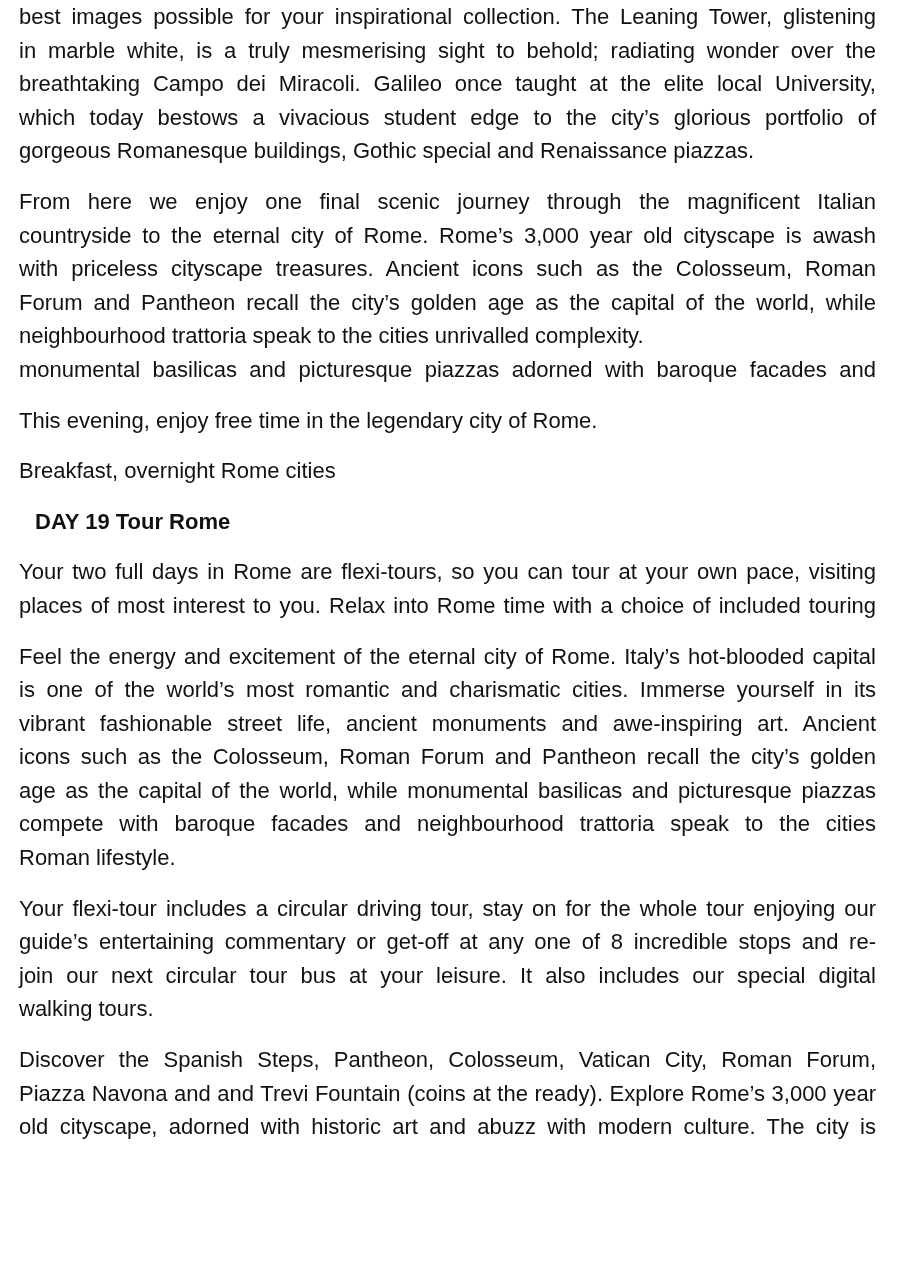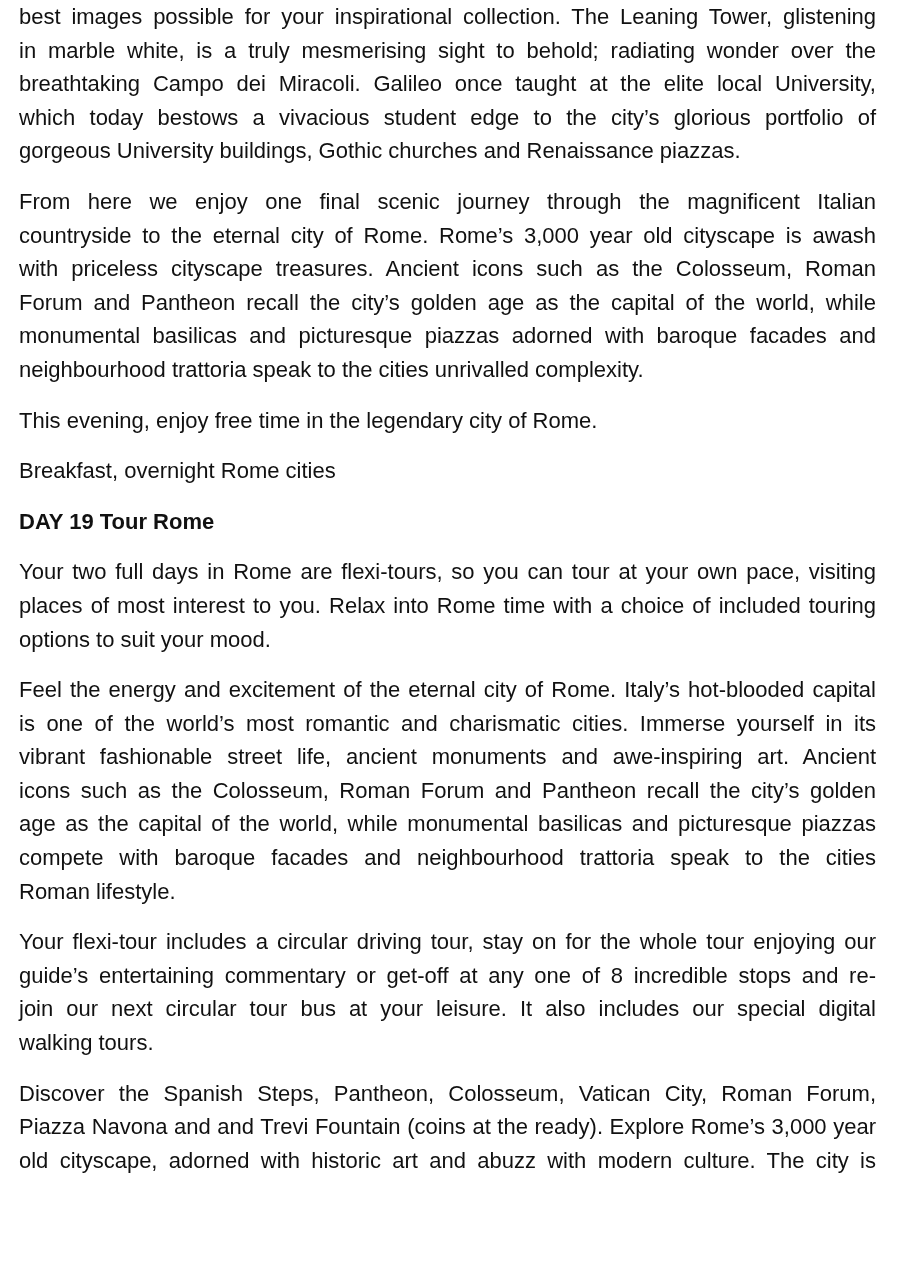--- a/index.html
+++ b/index.html
@@ -22,56 +22,56 @@
     background: #ffffff;
   }
   .block {
     font-size: 22px;
     line-height: 33.6px;
     margin: 0 0 17px 0;
     font-weight: 400;
   }
   .heading {
     font-weight: 700;
+    margin-left: 16px;
   }
   
   .ln {
     text-align: justify;
     text-align-last: justify;
   }
   .ln.last {
     text-align-last: left;
   }
 </style>
 </head>
 <body>
 
 <div class="page">
   <div class="block para">
       <div class="ln">best images possible for your inspirational collection. The Leaning Tower, glistening</div>
       <div class="ln">in marble white, is a truly mesmerising sight to behold; radiating wonder over the</div>
       <div class="ln">breathtaking Campo dei Miracoli. Galileo once taught at the elite local University,</div>
       <div class="ln">which today bestows a vivacious student edge to the city’s glorious portfolio of</div>
-      <div class="ln last">gorgeous University buildings, Gothic churches and Renaissance piazzas.</div>
+      <div class="ln last">gorgeous Romanesque buildings, Gothic special and Renaissance piazzas.</div>
     </div>
   <div class="block para">
       <div class="ln">From here we enjoy one final scenic journey through the magnificent Italian</div>
       <div class="ln">countryside to the eternal city of Rome. Rome’s 3,000 year old cityscape is awash</div>
       <div class="ln">with priceless cityscape treasures. Ancient icons such as the Colosseum, Roman</div>
       <div class="ln">Forum and Pantheon recall the city’s golden age as the capital of the world, while</div>
+      <div class="ln last">neighbourhood trattoria speak to the cities unrivalled complexity.</div>
       <div class="ln">monumental basilicas and picturesque piazzas adorned with baroque facades and</div>
-      <div class="ln last">neighbourhood trattoria speak to the cities unrivalled complexity.</div>
     </div>
   <div class="block para">This evening, enjoy free time in the legendary city of Rome.</div>
   <div class="block para">Breakfast, overnight Rome cities</div>
   <div class="block heading">DAY 19 Tour Rome</div>
   <div class="block para">
       <div class="ln">Your two full days in Rome are flexi-tours, so you can tour at your own pace, visiting</div>
       <div class="ln">places of most interest to you. Relax into Rome time with a choice of included touring</div>
-      <div class="ln last">options to suit your mood.</div>
     </div>
   <div class="block para">
       <div class="ln">Feel the energy and excitement of the eternal city of Rome. Italy’s hot-blooded capital</div>
       <div class="ln">is one of the world’s most romantic and charismatic cities. Immerse yourself in its</div>
       <div class="ln">vibrant fashionable street life, ancient monuments and awe-inspiring art. Ancient</div>
       <div class="ln">icons such as the Colosseum, Roman Forum and Pantheon recall the city’s golden</div>
       <div class="ln">age as the capital of the world, while monumental basilicas and picturesque piazzas</div>
       <div class="ln">compete with baroque facades and neighbourhood trattoria speak to the cities</div>
       <div class="ln last">Roman lifestyle.</div>
     </div>

